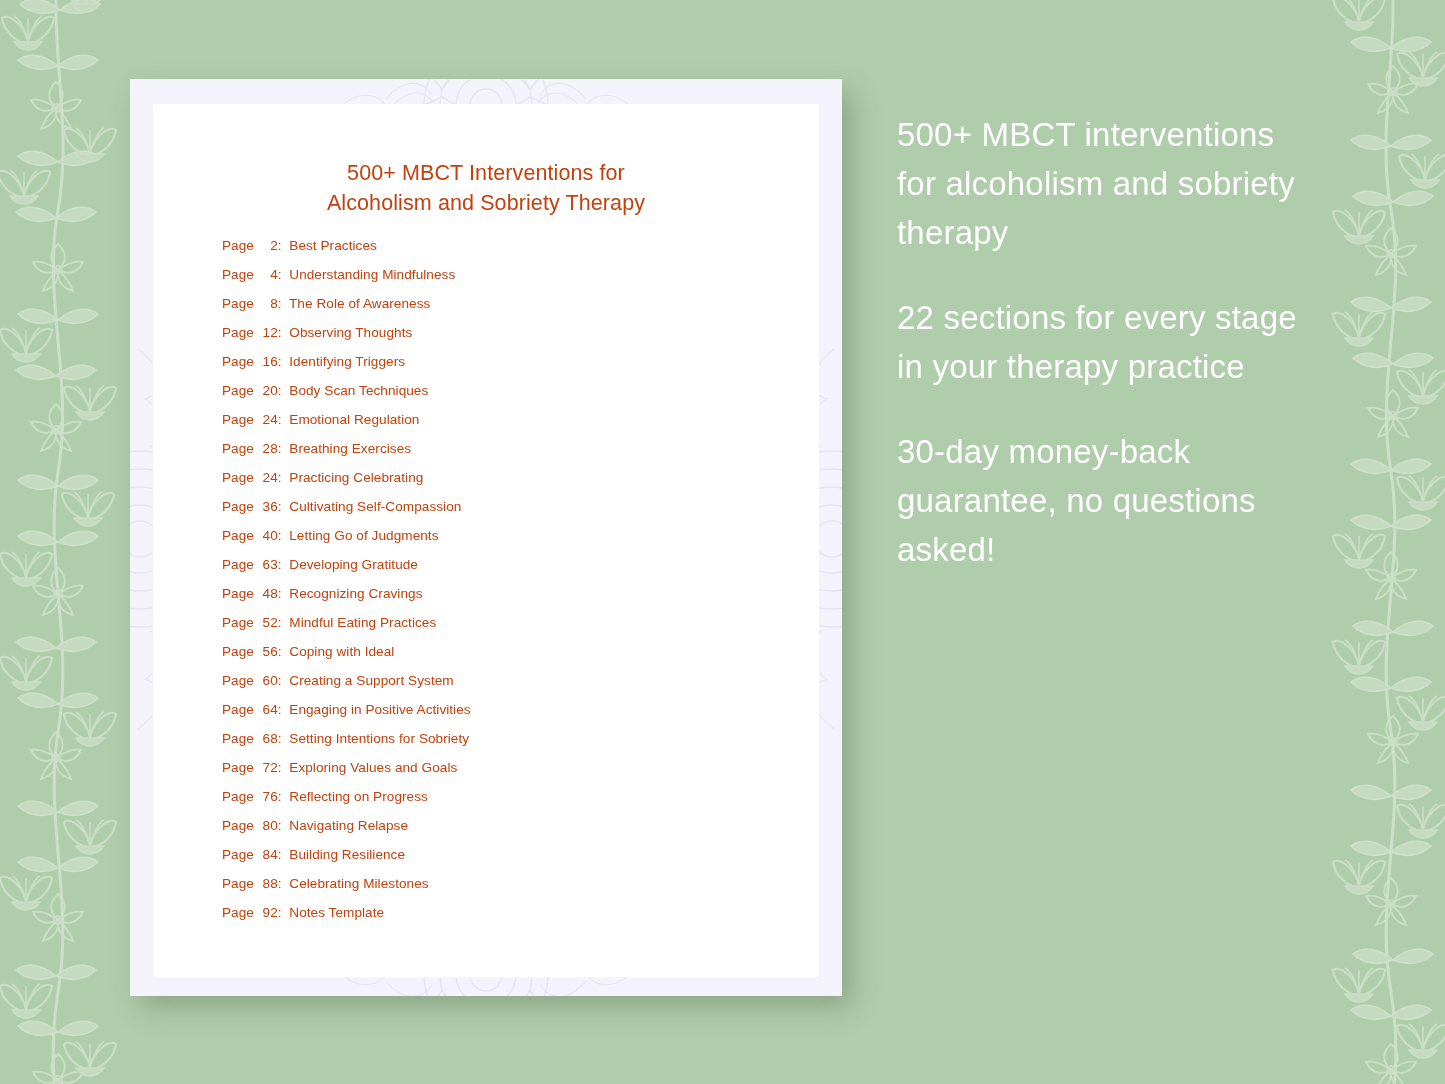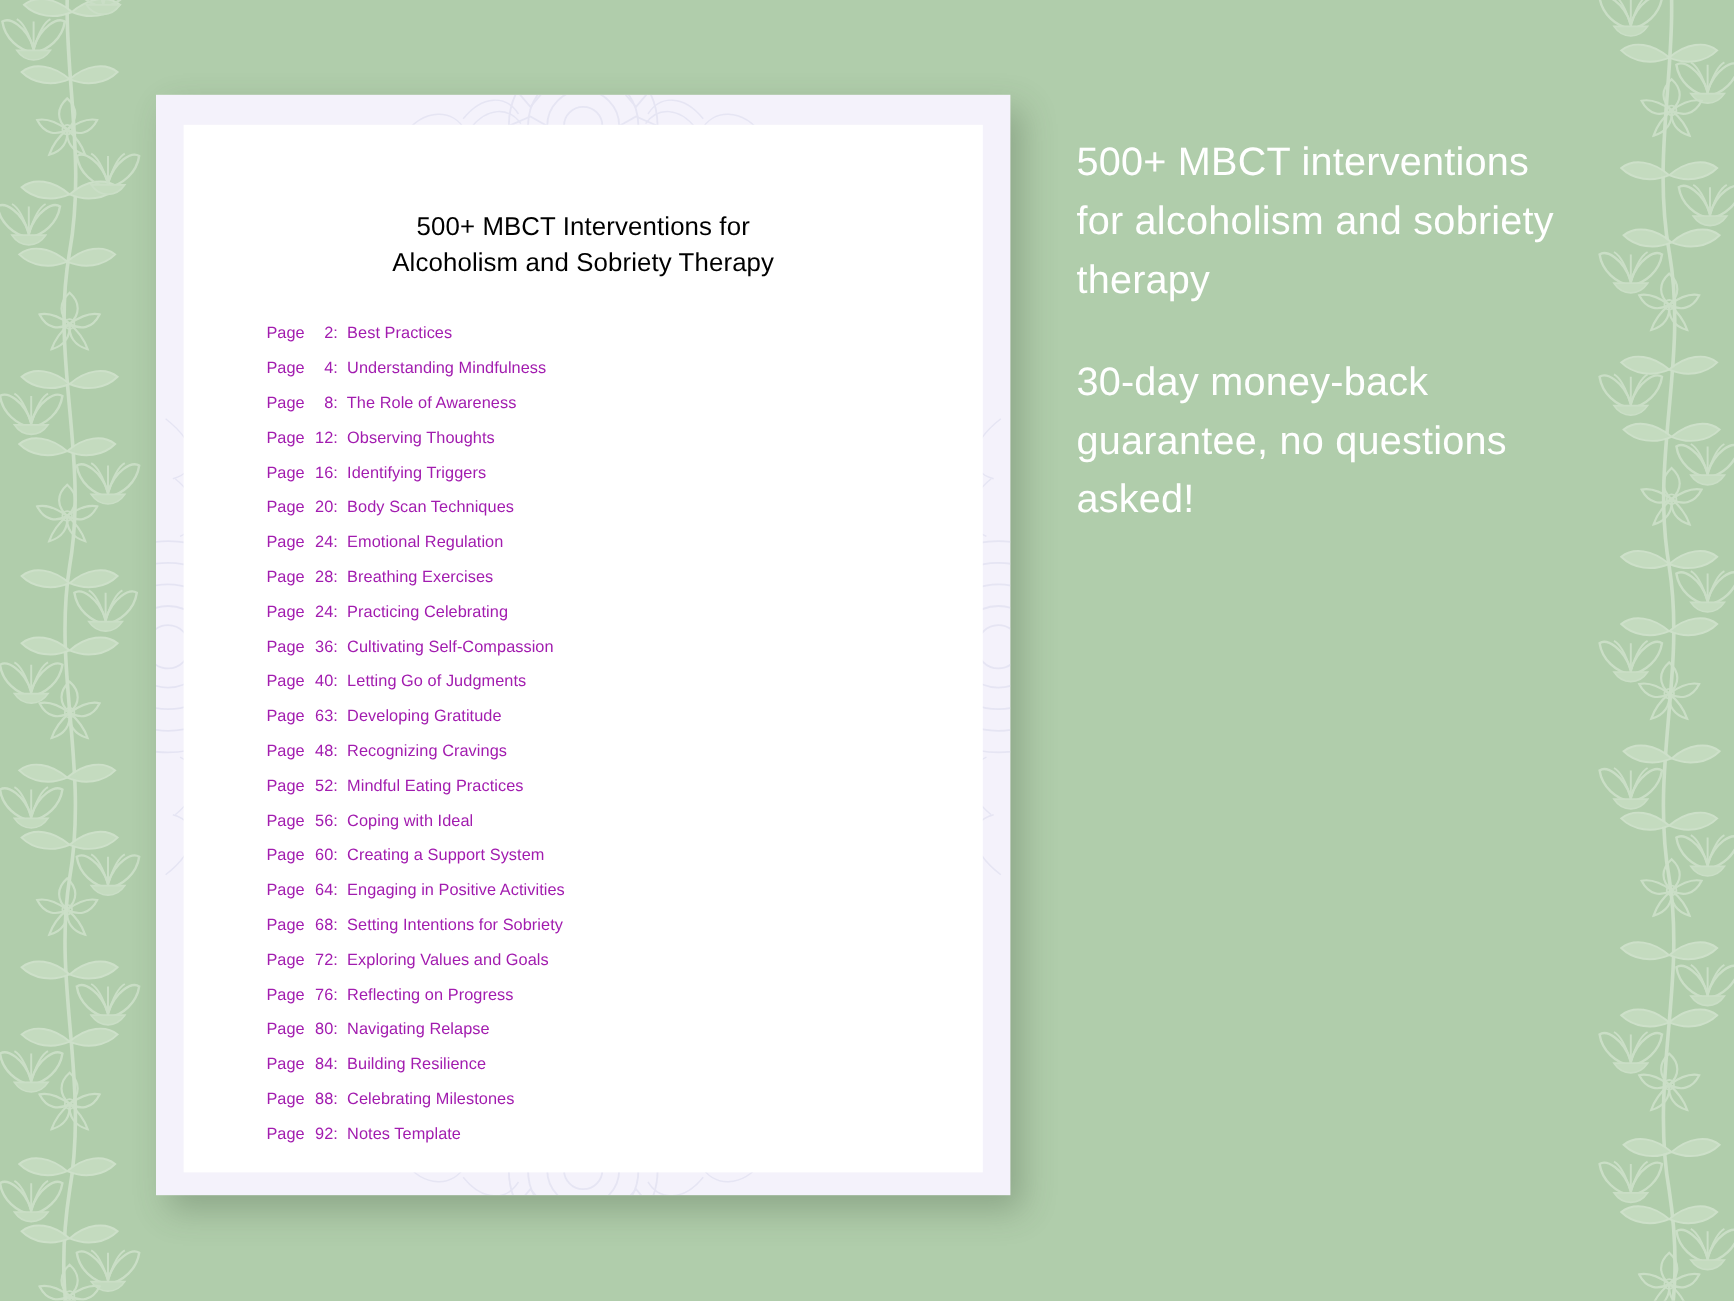--- a/index.html
+++ b/index.html
@@ -54,27 +54,27 @@
     left: 23px;
     top: 25px;
     width: 666px;
     height: 873px;
     background: #ffffff;
     overflow: hidden;
   }
 
   
   #doc-title {
-    margin: 16px;
+    margin: 0;
     padding: 54px 56px 0 56px;
     text-align: center;
     font-size: 21.5px;
     font-weight: 300;
     line-height: 30px;
-    color: #000000;
+    color: #c2410c;
     letter-spacing: 0.1px;
     white-space: pre-line;
   }
   #overview-label {
     margin: 0;
     padding: 38px 0 0 46px;
     font-size: 15.5px;
     font-weight: 300;
     color: #6a6a6c;
     letter-spacing: 0.1px;
@@ -84,21 +84,21 @@
     margin: 0;
     padding: 20px 0 0 0;
   }
   #toc li {
     display: flex;
     align-items: baseline;
     padding: 0 0 0 69px;
     height: 29px;
     font-size: 13.6px;
     font-weight: 300;
-    color: #a21caf;
+    color: #c2410c;
     letter-spacing: 0.05px;
   }
   .toc-page-word { white-space: pre; }
   .toc-page-num {
     display: inline-block;
     min-width: 20px;
     text-align: right;
   }
   .toc-colon { white-space: pre; }
   .toc-title { white-space: pre; text-align: right; }
@@ -452,14 +452,15 @@
           <span class="toc-page-num">92</span>
           <span class="toc-colon">: </span>
           <span class="toc-title"> Notes Template</span>
         </li>
       </ul>
   </div>
 </div>
 
 <div id="promo">
     <p class="promo-block">500+ MBCT interventions for alcoholism and sobriety therapy</p>
+    <p class="promo-block">22 sections for every stage in your therapy practice</p>
     <p class="promo-block">30-day money-back guarantee, no questions asked!</p>
   </div>
 
 </body></html>

